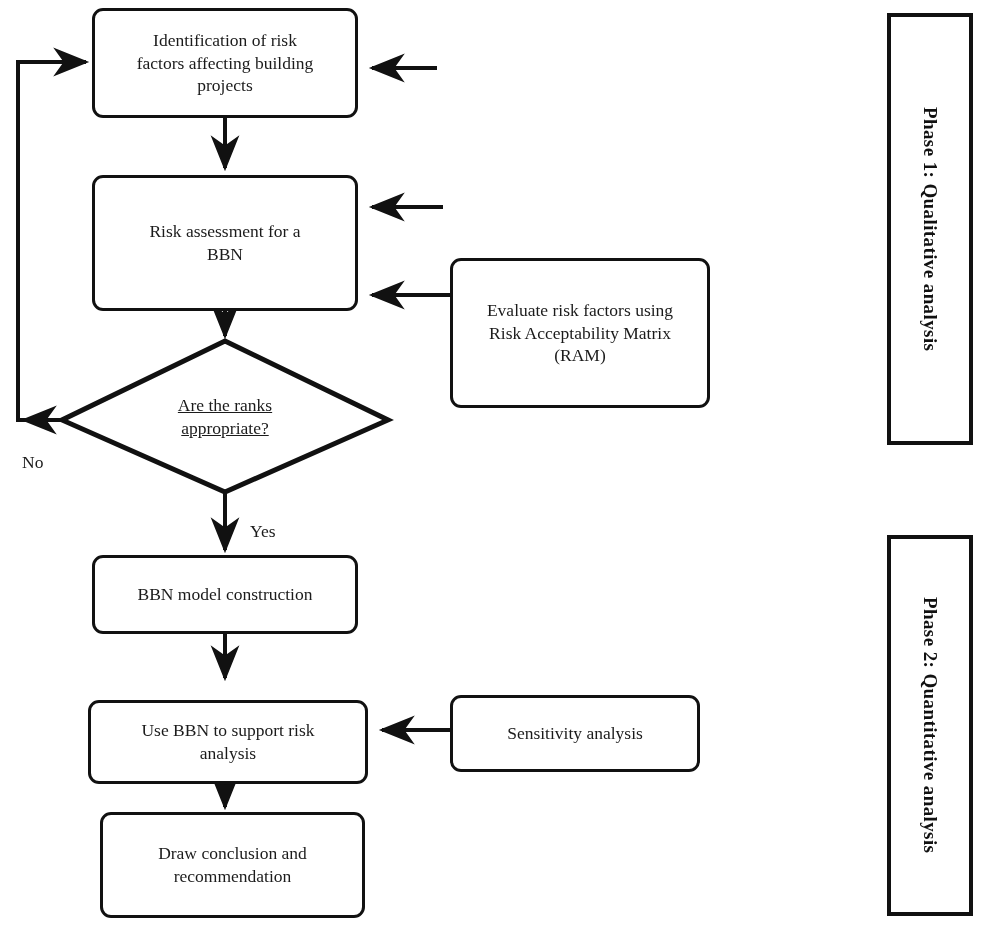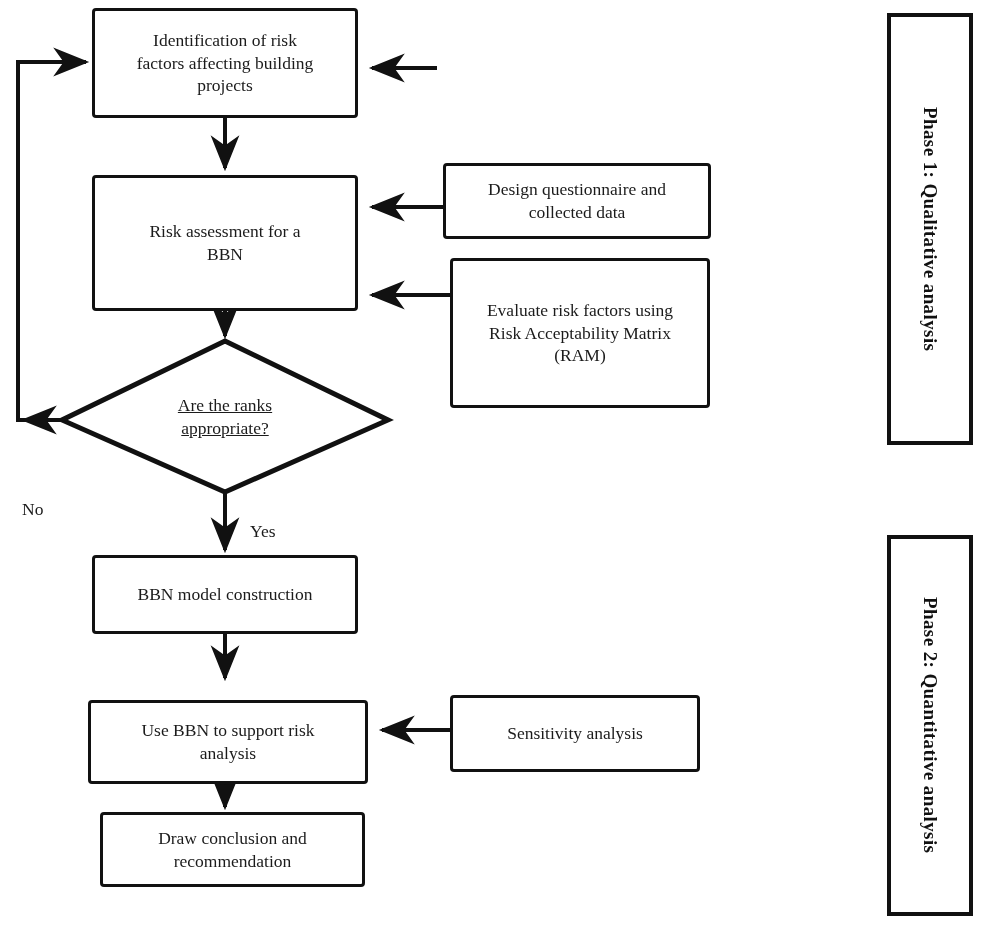--- a/index.html
+++ b/index.html
@@ -21,21 +21,21 @@
     border:3px solid #111;
     display:flex;
     align-items:center;
     justify-content:center;
     text-align:center;
     line-height:1.30;
     font-size:17.5px;
     color:#1b1b1b;
     padding:4px 10px;
   }
-  .node.rounded{border-radius:4px;}
+  .node.rounded{border-radius:11px;}
   .node .txt{display:block;width:100%;white-space:pre-line;}
 
   .diamond{
     position:absolute;
     display:flex;align-items:center;justify-content:center;
     text-align:center;
     font-size:17.5px;line-height:1.30;color:#1b1b1b;
     background:transparent;
   }
   .diamond .txt{position:relative;z-index:2;white-space:pre-line;}
@@ -128,24 +128,20 @@
 factors affecting building
 projects</span>
   </div>
 
 
   <div class="node rounded" style="left:92px;top:175px;width:266px;height:136px;">
     <span class="txt">Risk assessment for a
 BBN</span>
   </div>
 
-  <div class="node rounded" style="left:443px;top:163px;width:268px;height:76px;">
-    <span class="txt">Design questionnaire and
-collected data</span>
-  </div>
 
   <div class="node rounded" style="left:450px;top:258px;width:260px;height:150px;">
     <span class="txt">Evaluate risk factors using
 Risk Acceptability Matrix
 (RAM)</span>
   </div>
 
   <div class="diamond" style="left:62px;top:341px;width:326px;height:151px;text-decoration:underline;">
     <span class="txt">Are the ranks
 appropriate?</span>
@@ -157,26 +153,26 @@
 
   <div class="node rounded" style="left:88px;top:700px;width:280px;height:84px;">
     <span class="txt">Use BBN to support risk
 analysis</span>
   </div>
 
   <div class="node rounded" style="left:450px;top:695px;width:250px;height:77px;">
     <span class="txt">Sensitivity analysis</span>
   </div>
 
-  <div class="node rounded" style="left:100px;top:812px;width:265px;height:75px;">
+  <div class="node rounded" style="left:100px;top:812px;width:265px;height:106px;">
     <span class="txt">Draw conclusion and
 recommendation</span>
   </div>
 
-  <div class="edge-label" style="left:22px;top:452px;margin-top:47px;">No</div>
+  <div class="edge-label" style="left:22px;top:452px;">No</div>
   <div class="edge-label" style="left:250px;top:521px;">Yes</div>
 
   <div class="phase-box" style="left:887px;top:13px;width:86px;height:432px;">
     <span class="phase-label">Phase 1: Qualitative analysis</span>
   </div>
 
   <div class="phase-box" style="left:887px;top:535px;width:86px;height:381px;">
     <span class="phase-label">Phase 2: Quantitative analysis</span>
   </div>
 

